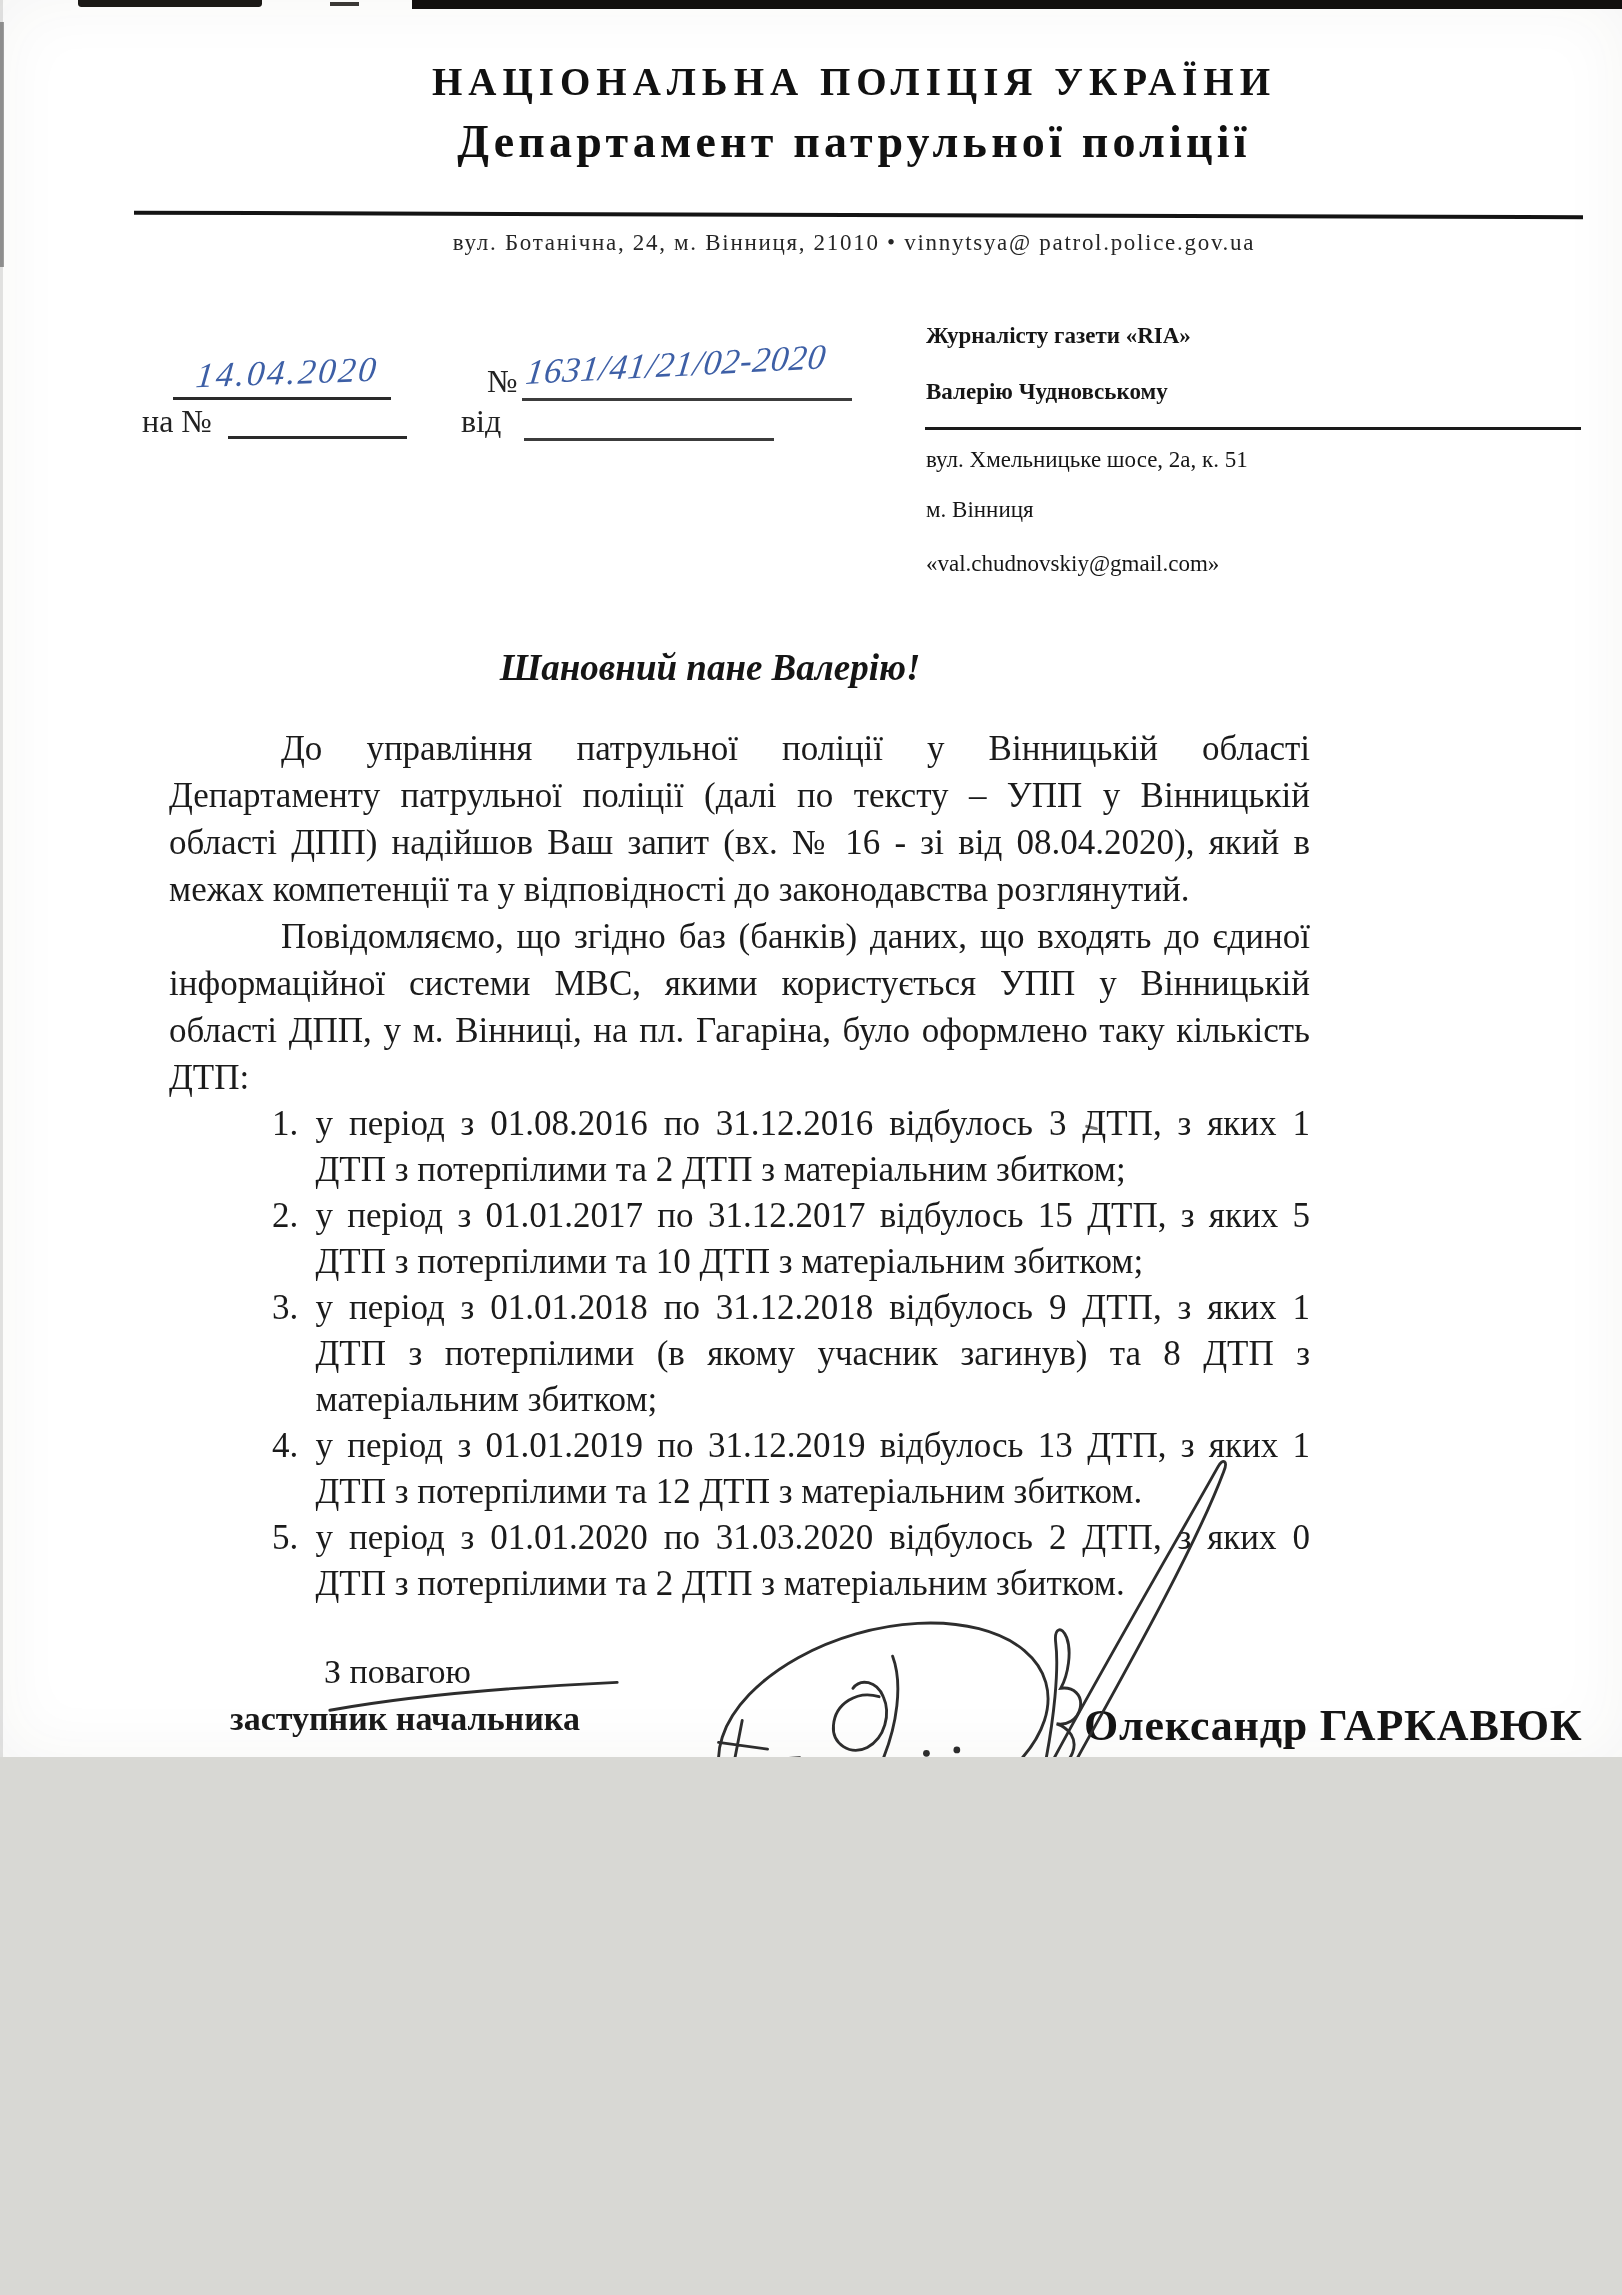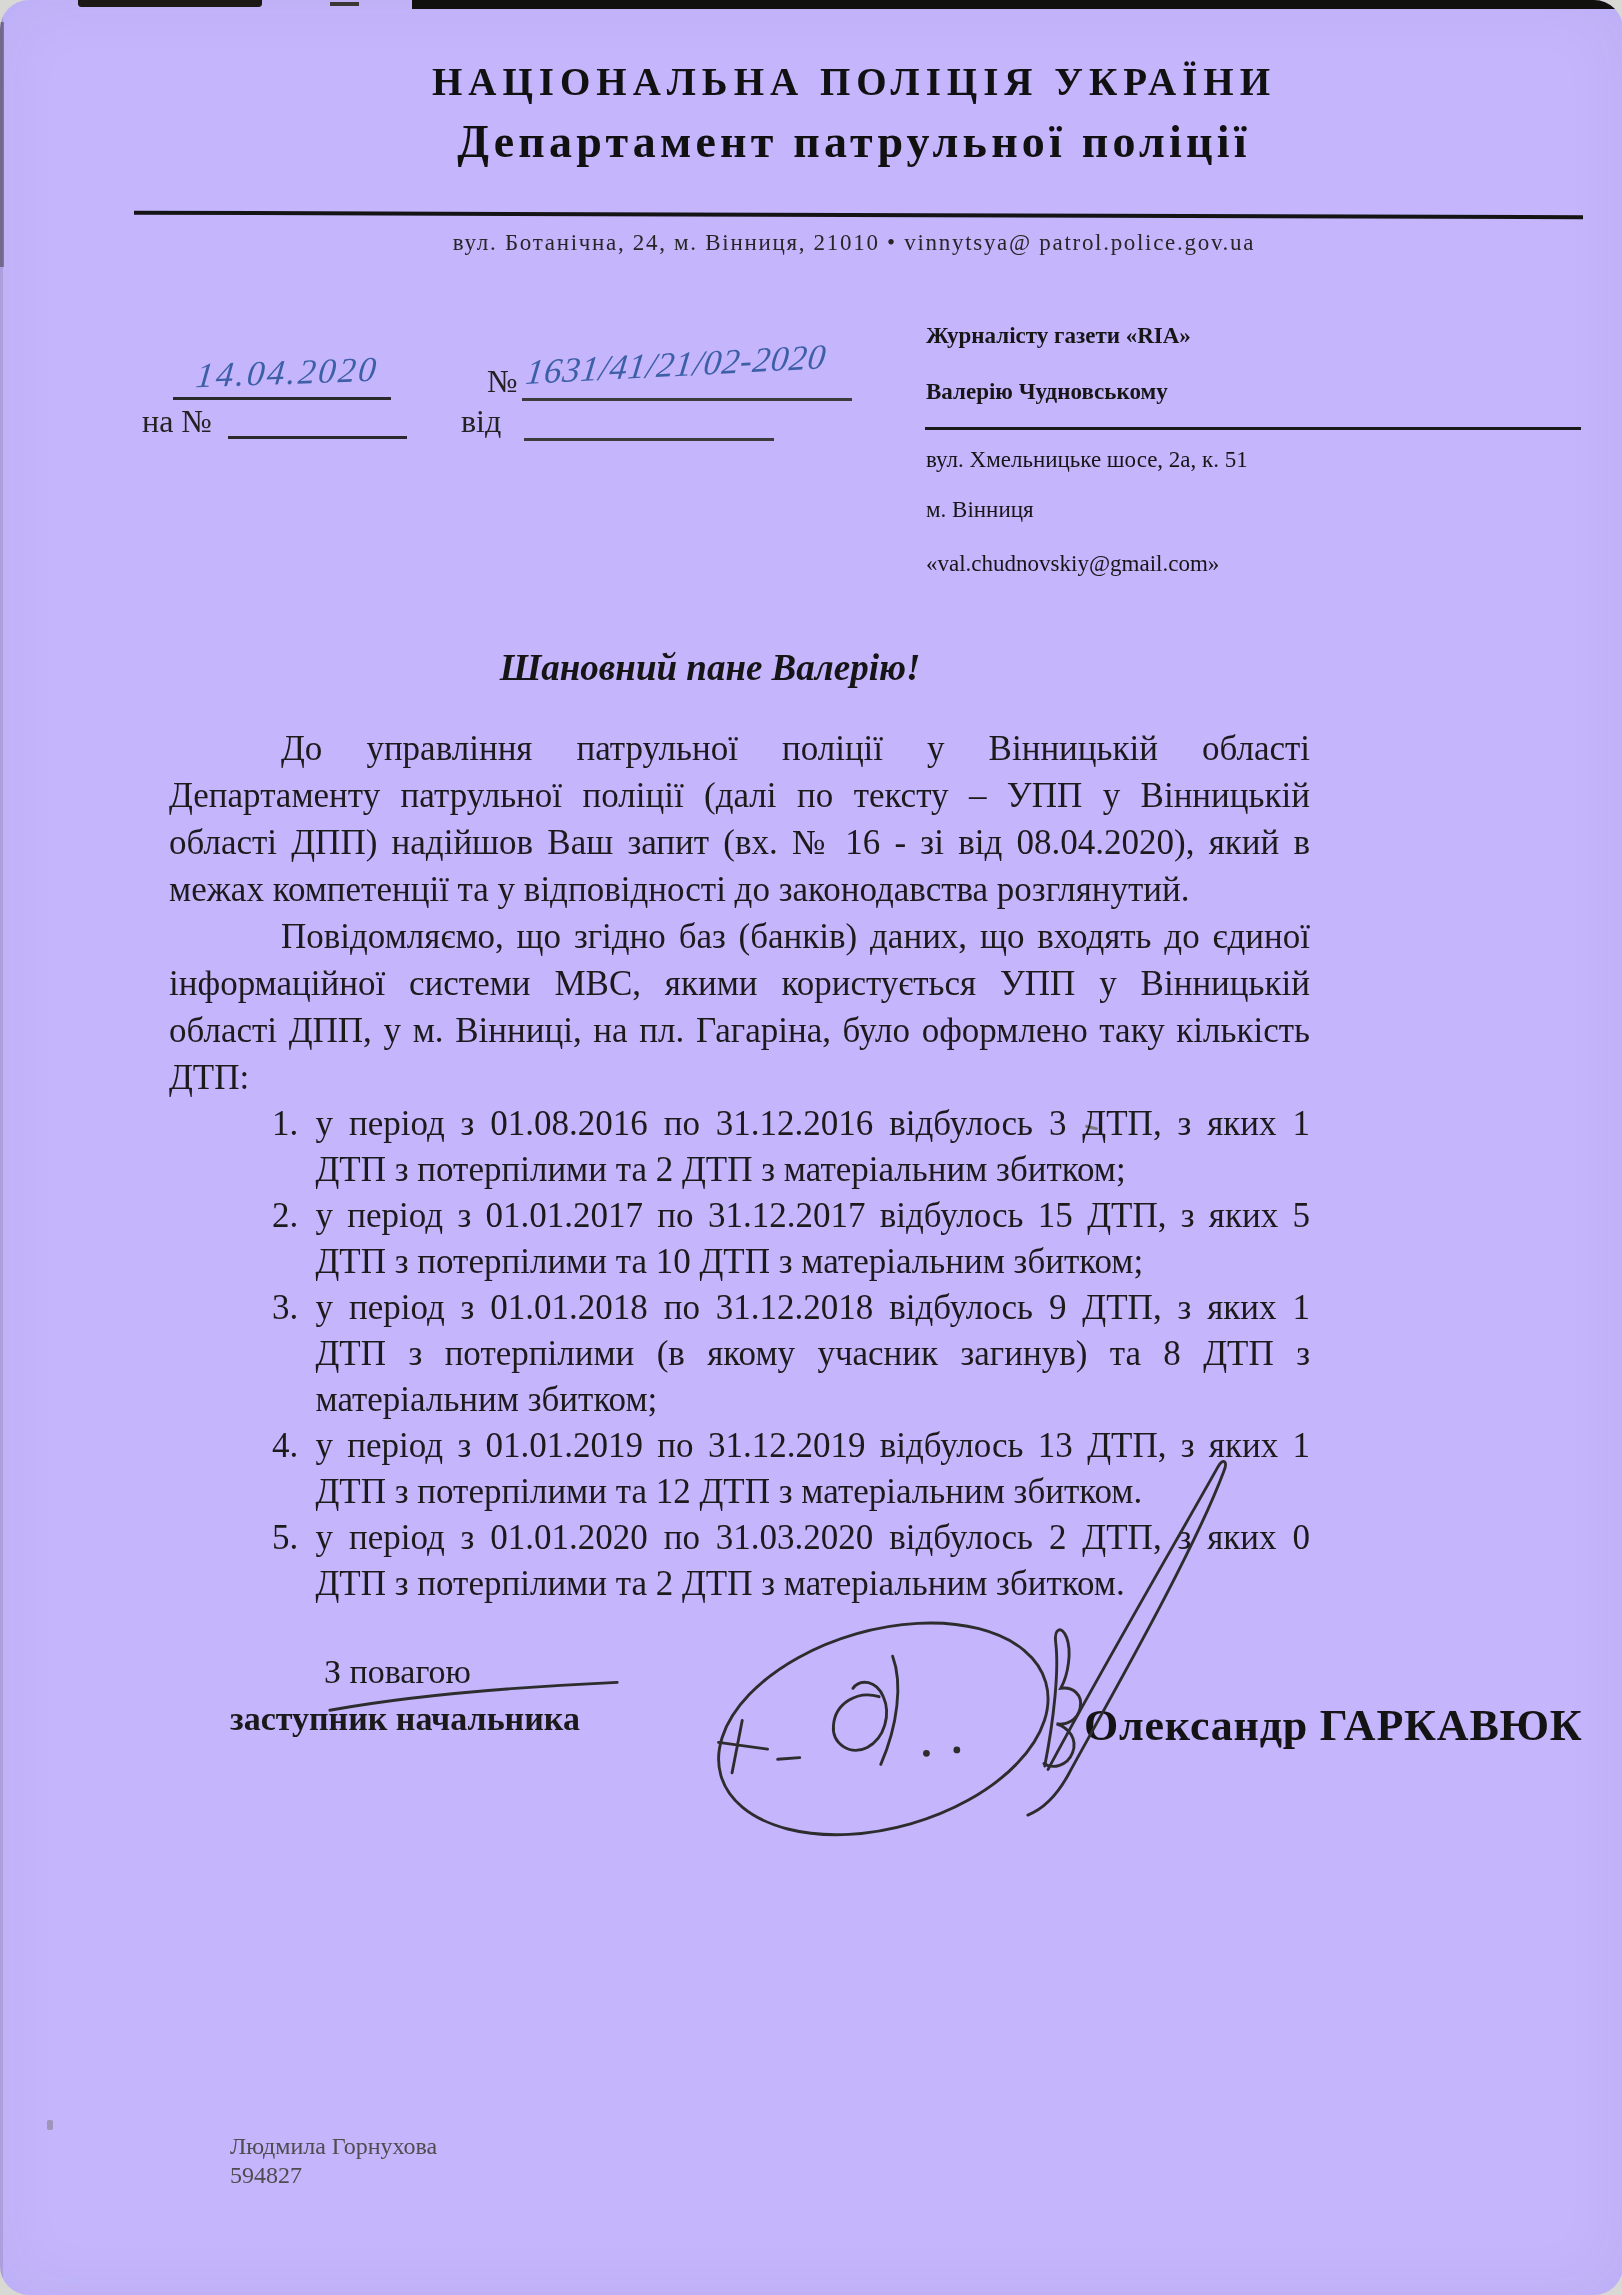--- a/index.html
+++ b/index.html
@@ -1,24 +1,23 @@
 <!DOCTYPE html>
 <html style="font-size:13.5px"><head>
 <meta charset="utf-8">
 <style>
   html,body{margin:0;padding:0;background:#d8d8d4;}
   #page{
     position:relative;
-    width:1623px;height:2295px;
-    background:#c4b5fd;
+    width:1623px;height:1757px;
+    background:#ffffff;
     overflow:hidden;
     font-family:"Liberation Serif","DejaVu Serif",serif;
     color:#1d1d1d;
     box-shadow:inset 0 0 68px rgba(60,55,40,.05);
-    border-radius:29px;
   }
   
   .scan-top-band{position:absolute;left:412px;top:0;width:1210px;height:9.3px;background:#12100e;}
   .scan-top-blob{position:absolute;left:78px;top:0;width:184px;height:6.8px;background:#1b1916;border-radius:0 0 3.4px 3.4px;}
   .scan-top-dot{position:absolute;left:330px;top:1.7px;width:29px;height:4.2px;background:#3a3835;}
   .scan-left-line{position:absolute;left:0;top:22px;width:4.2px;height:245px;background:rgba(45,45,45,.45);}
   .scan-left-faint{position:absolute;left:0;top:0;width:2.5px;height:2295px;background:rgba(0,0,0,.10);}
   .speck-tilde{position:absolute;left:1085px;top:1126px;width:12.7px;height:3.4px;background:#7a7a7a;transform:rotate(14deg);border-radius:1.7px;}
   .speck-low{position:absolute;left:47px;top:2120px;width:6px;height:10px;background:rgba(120,120,120,.5);border-radius:1.7px;}
   

